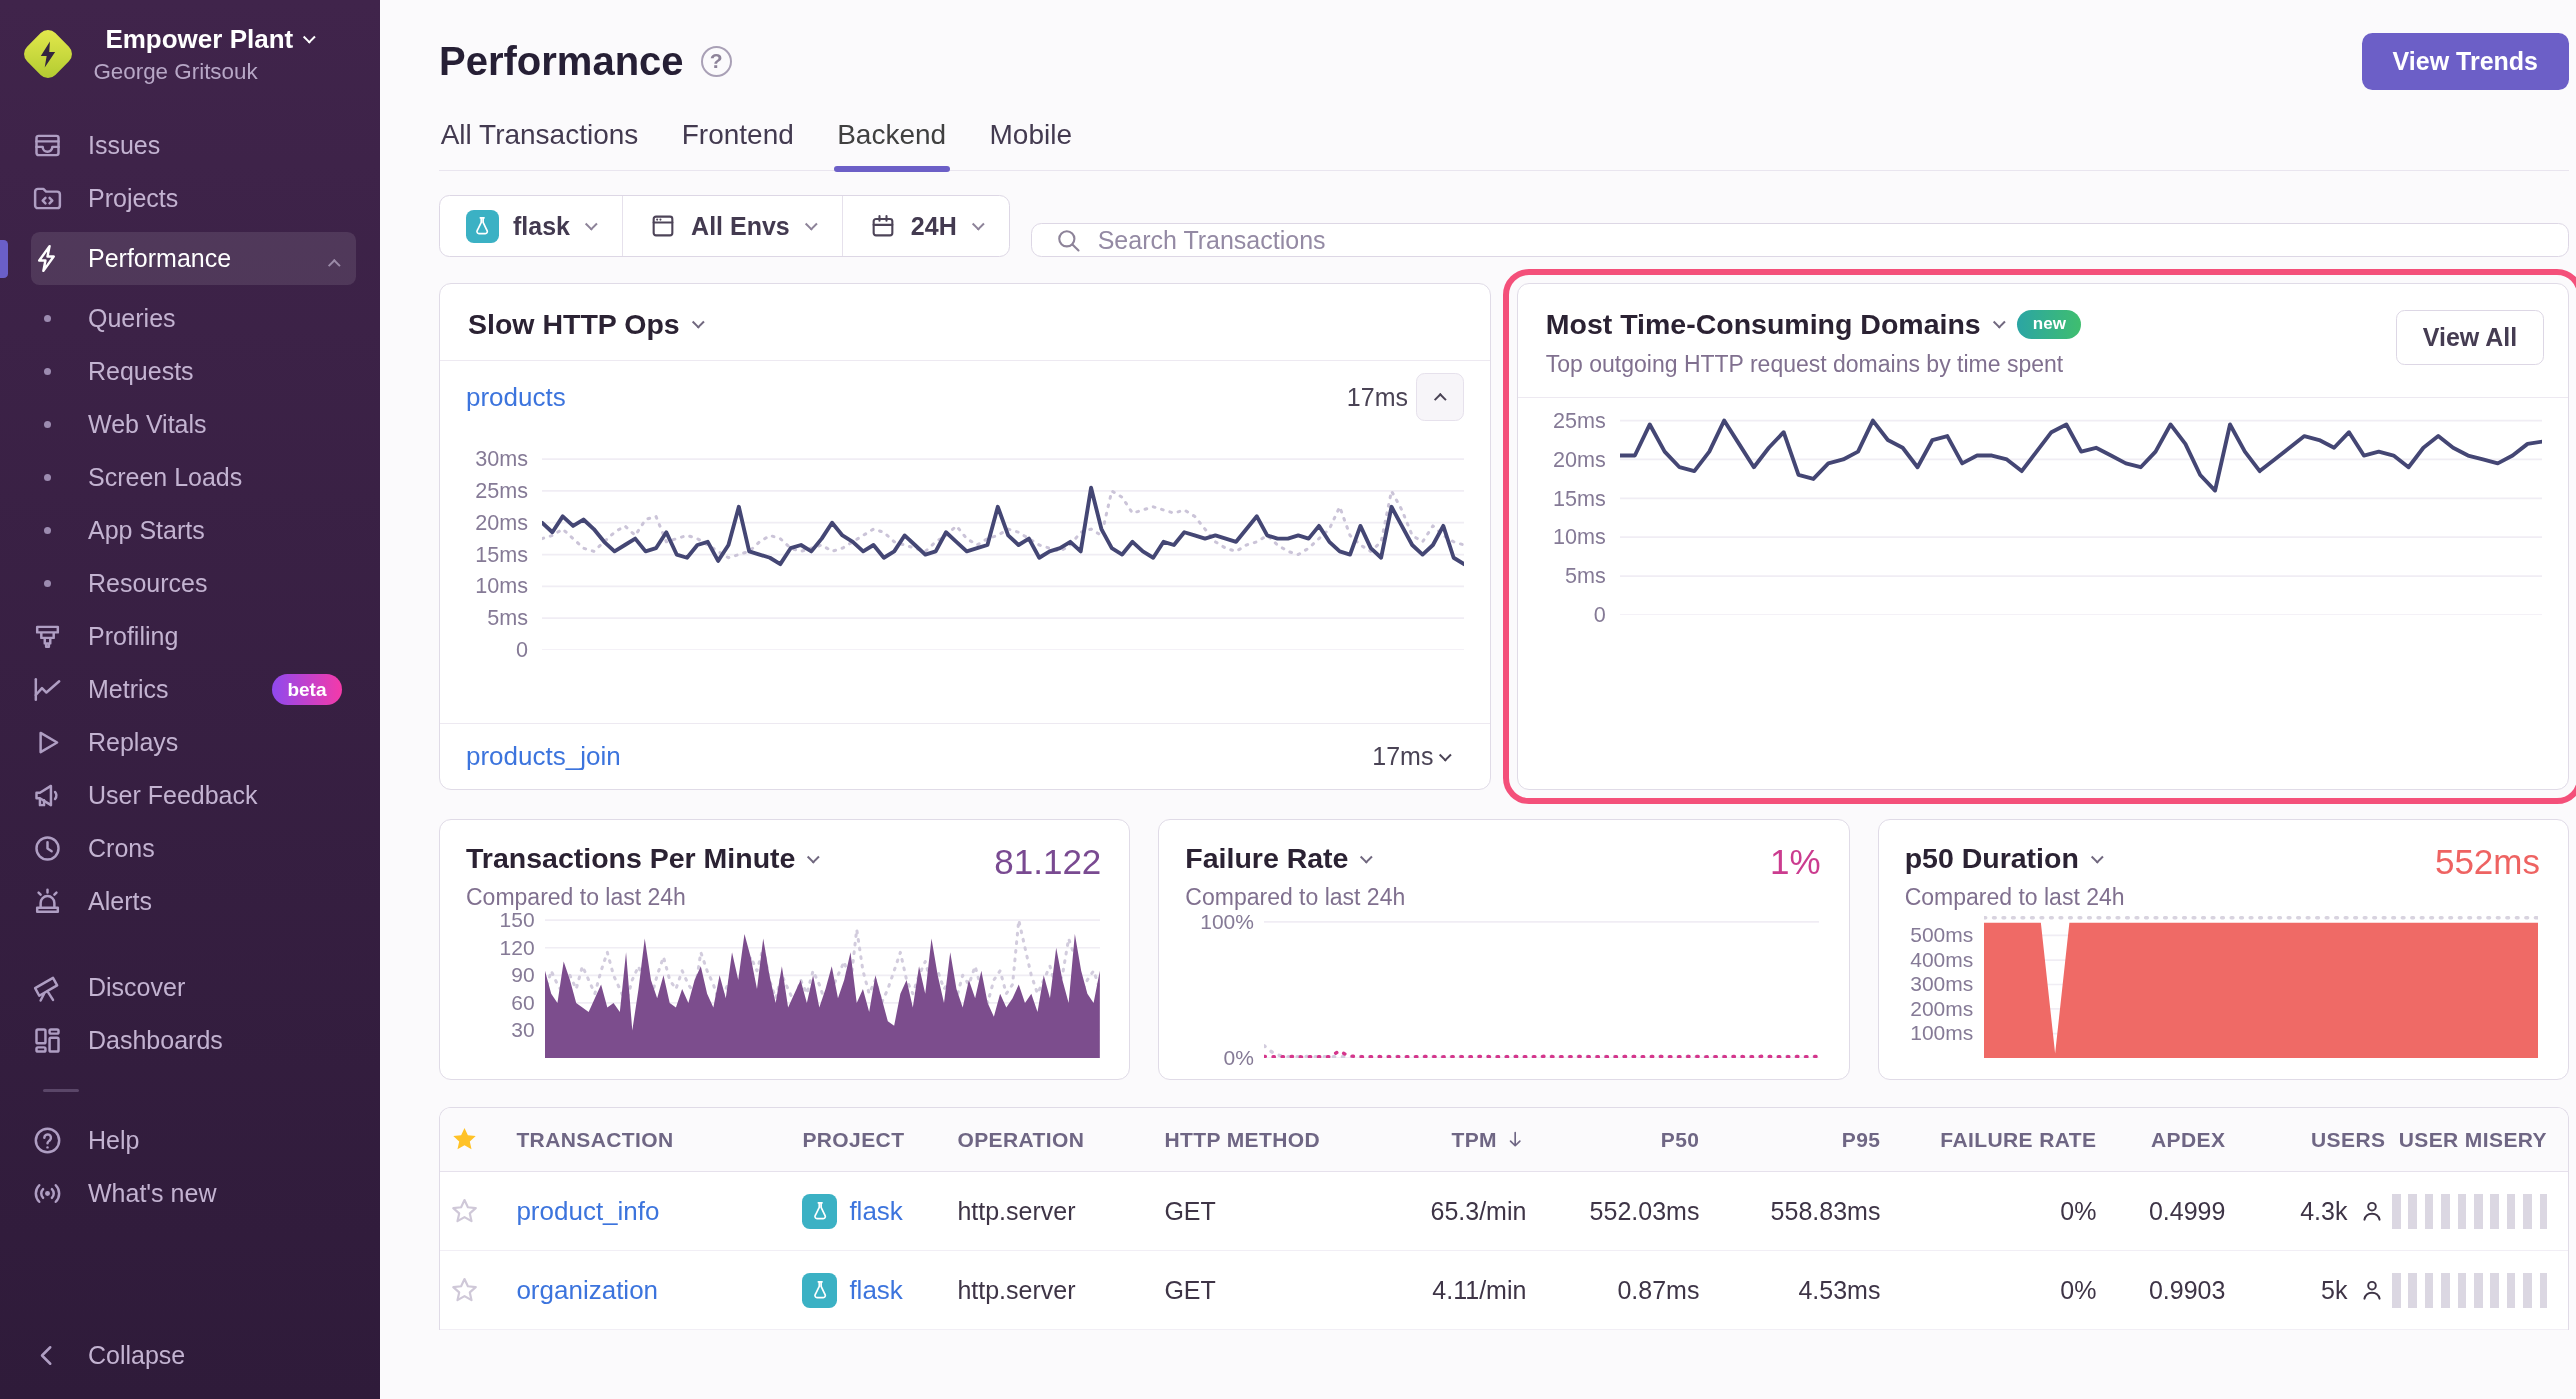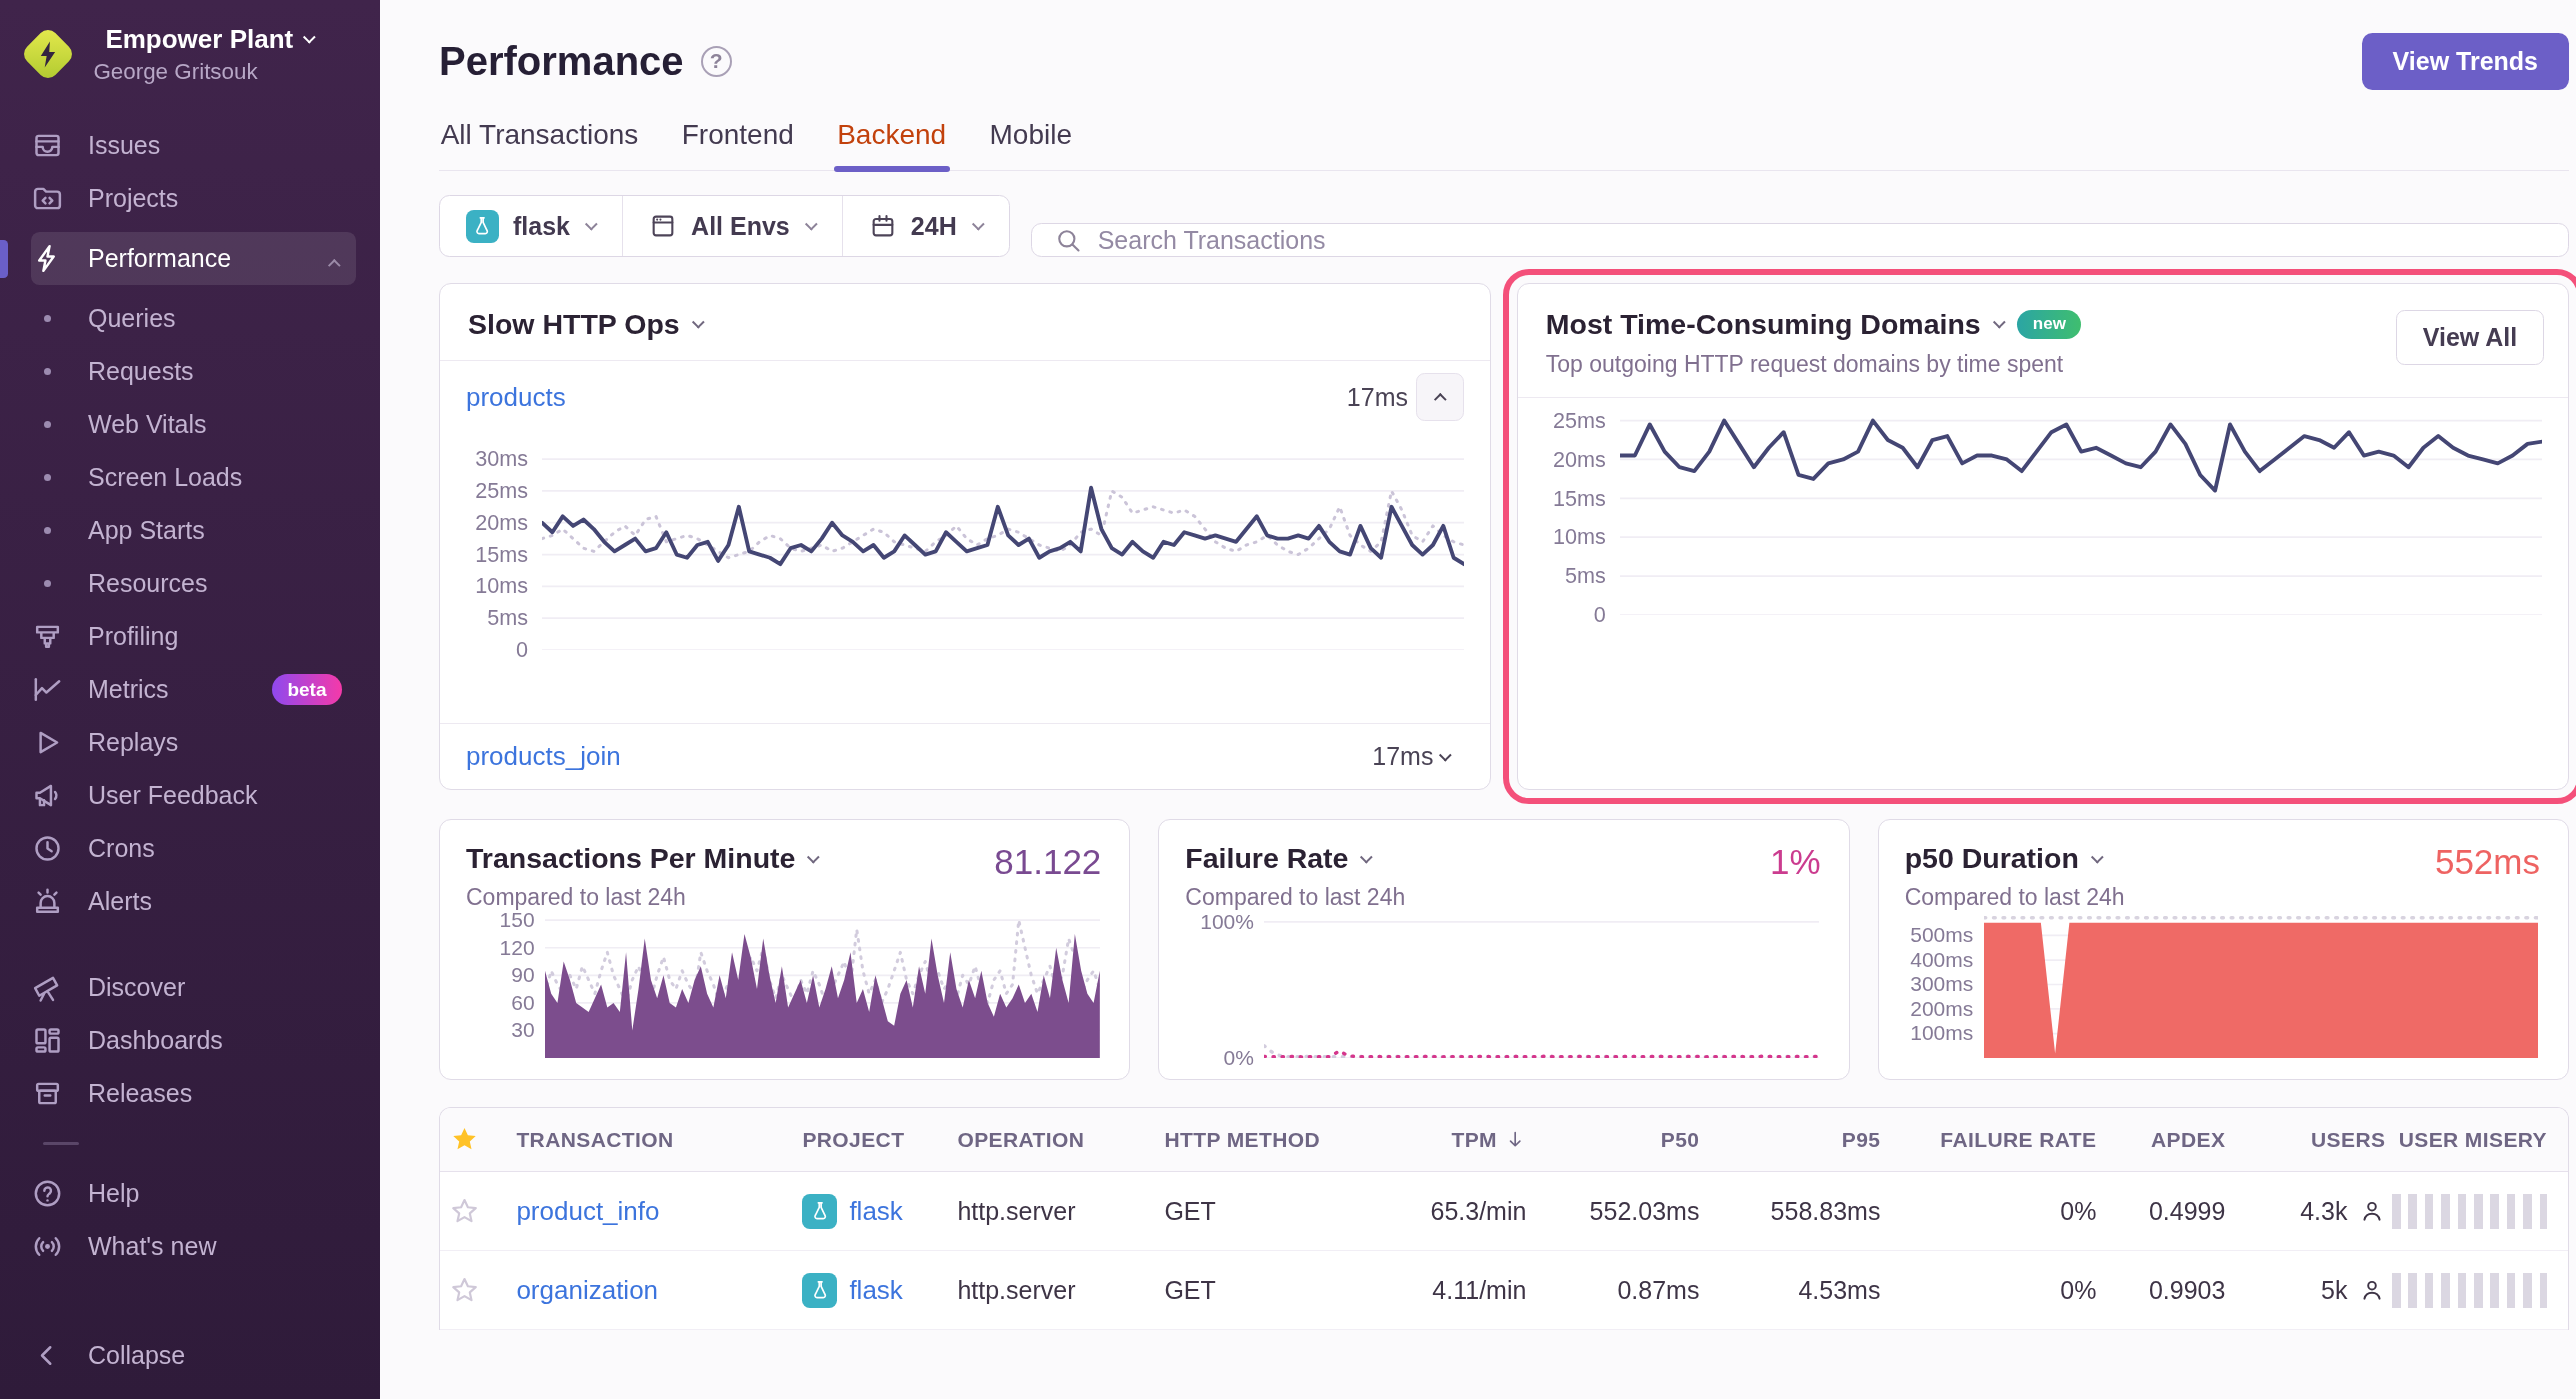--- a/index.html
+++ b/index.html
@@ -40,21 +40,21 @@
   .main { flex:1; min-width:0; padding:0 7px 0 59px; display:flex; flex-direction:column; }
   .header-row { display:flex; align-items:center; justify-content:space-between; margin-top:31px; height:60px; }
   .title-wrap { display:flex; align-items:center; gap:17px; }
   .page-title { font-size:40px; font-weight:700; color:#261F35; }
   .qmark { width:31px; height:31px; border:2.2px solid #A9A0B6; border-radius:50%; color:#8D8399; font-size:21px; font-weight:700; display:flex; align-items:center; justify-content:center; }
   .qmark::after { content:"?"; }
   .btn-primary { background:#6C5FC7; color:#fff; border:none; border-radius:10.4px; height:57px; padding:0 31px; font-size:25px; font-weight:600; font-family:inherit; cursor:pointer; }
 
   .tabs { display:flex; gap:40px; margin-top:28px; border-bottom:1.7px solid #E9E5EF; }
   .tab { position:relative; font-size:28px; color:#433A50; padding:0 1.7px 19px; cursor:pointer; }
-  .tab.active { color:#c2410c; }
+  .tab.active { color:#404040; }
   .tab.active::after { content:''; position:absolute; left:-1.7px; right:-1.7px; bottom:-1.7px; height:6px; border-radius:3.5px; background:#6C5FC7; }
 
   .filters { display:flex; margin-top:24px; height:62px; gap:21px; }
   .filter-group { display:flex; align-items:stretch; background:#fff; border:1.7px solid #DDD7E5; border-radius:10.4px; overflow:hidden; }
   .filter-seg { display:flex; align-items:center; gap:14px; padding:0 26px; font-size:25px; font-weight:700; color:#433A50; cursor:pointer; }
   .filter-seg + .filter-seg { border-left:1.7px solid #E6E1EC; }
   .filter-seg .ficon { width:28px; height:28px; color:#4D4458; }
   .filter-seg .chev { color:#8D8399; margin-left:3.5px; }
   .flask-chip { width:33px; height:33px; border-radius:7.8px; background:#3BB1C4; color:#fff; display:flex; align-items:center; justify-content:center; }
   .flask-chip svg { width:22.4px; height:22.4px; }
@@ -273,30 +273,20 @@
         <span class="nicon">
           <svg viewBox="0 0 24 24">
             <rect x="4" y="4" width="6.5" height="10" rx="1"></rect>
             <rect x="4" y="17" width="6.5" height="3" rx="1"></rect>
             <rect x="13.5" y="4" width="6.5" height="3" rx="1"></rect>
             <rect x="13.5" y="10" width="6.5" height="10" rx="1"></rect>
           </svg>
         </span>
         <span>Dashboards</span>
       </div>
-      <div class="nav-item">
-        <span class="nicon">
-          <svg viewBox="0 0 24 24">
-            <rect x="4.5" y="5" width="15" height="5" rx="1"></rect>
-            <rect x="6" y="10" width="12" height="9" rx="1"></rect>
-            <path d="M10 13.5h4"></path>
-          </svg>
-        </span>
-        <span>Releases</span>
-      </div>
       <div class="nav-divider"></div>
       <div class="nav-item">
         <span class="nicon">
           <svg viewBox="0 0 24 24">
             <circle cx="12" cy="12" r="8.5"></circle>
             <path d="M9.7 10a2.4 2.4 0 114.1 1.7c-.8.8-1.8 1.2-1.8 2.3"></path>
             <path d="M12 17h.01"></path>
           </svg>
         </span>
         <span>Help</span>

